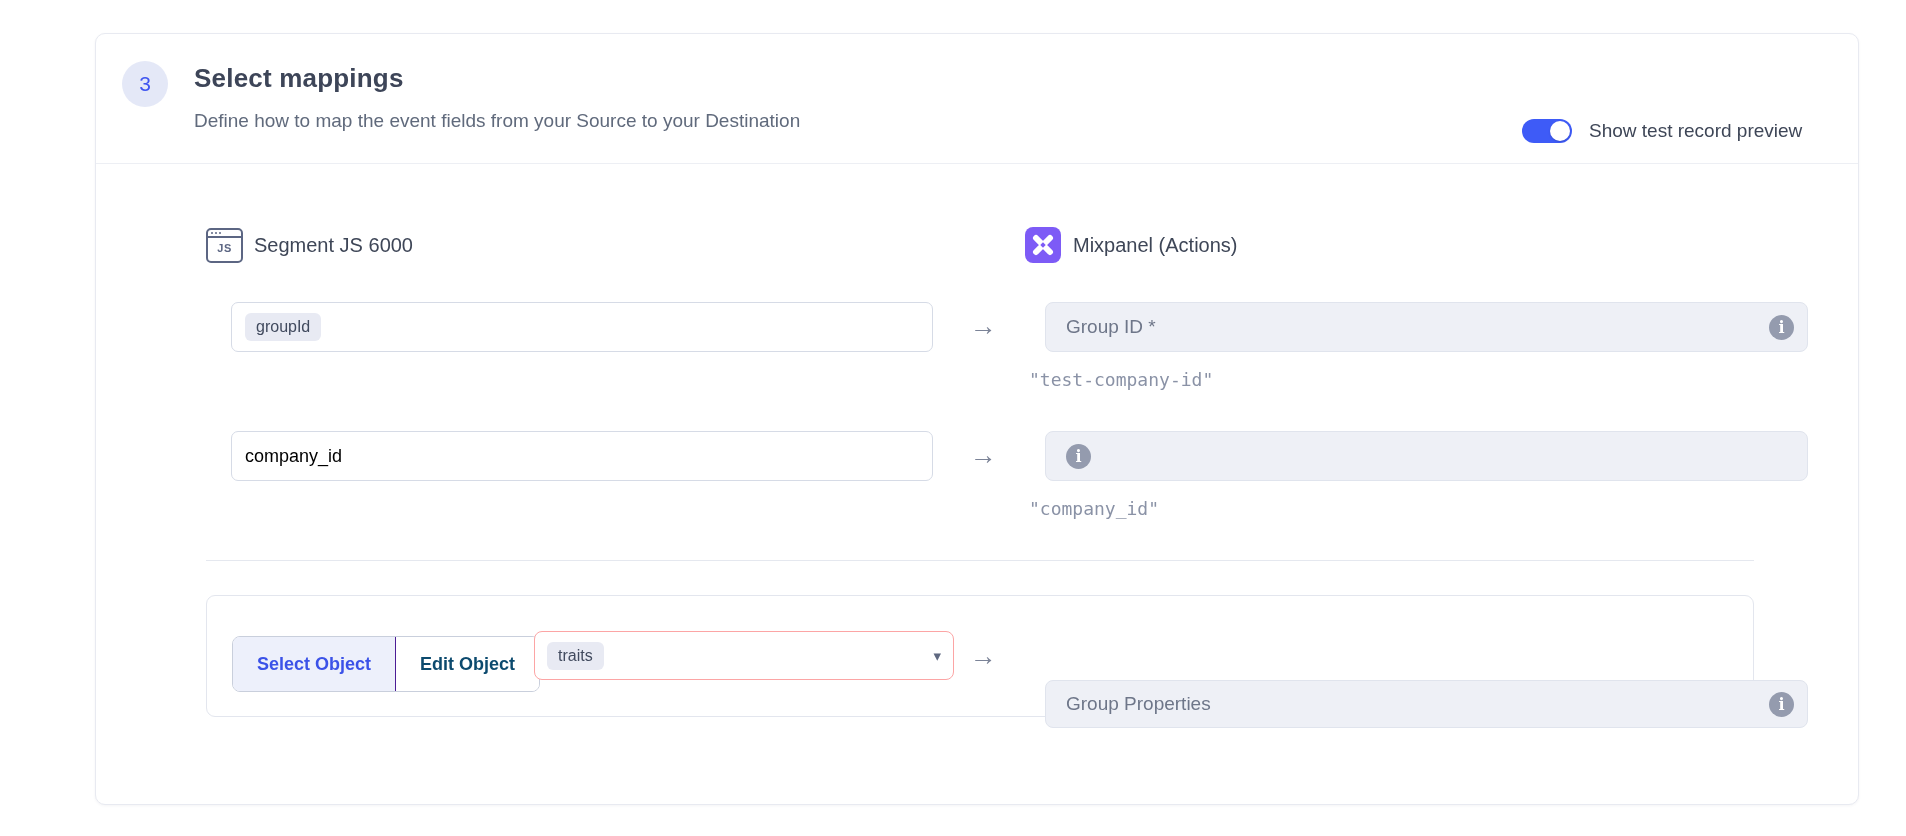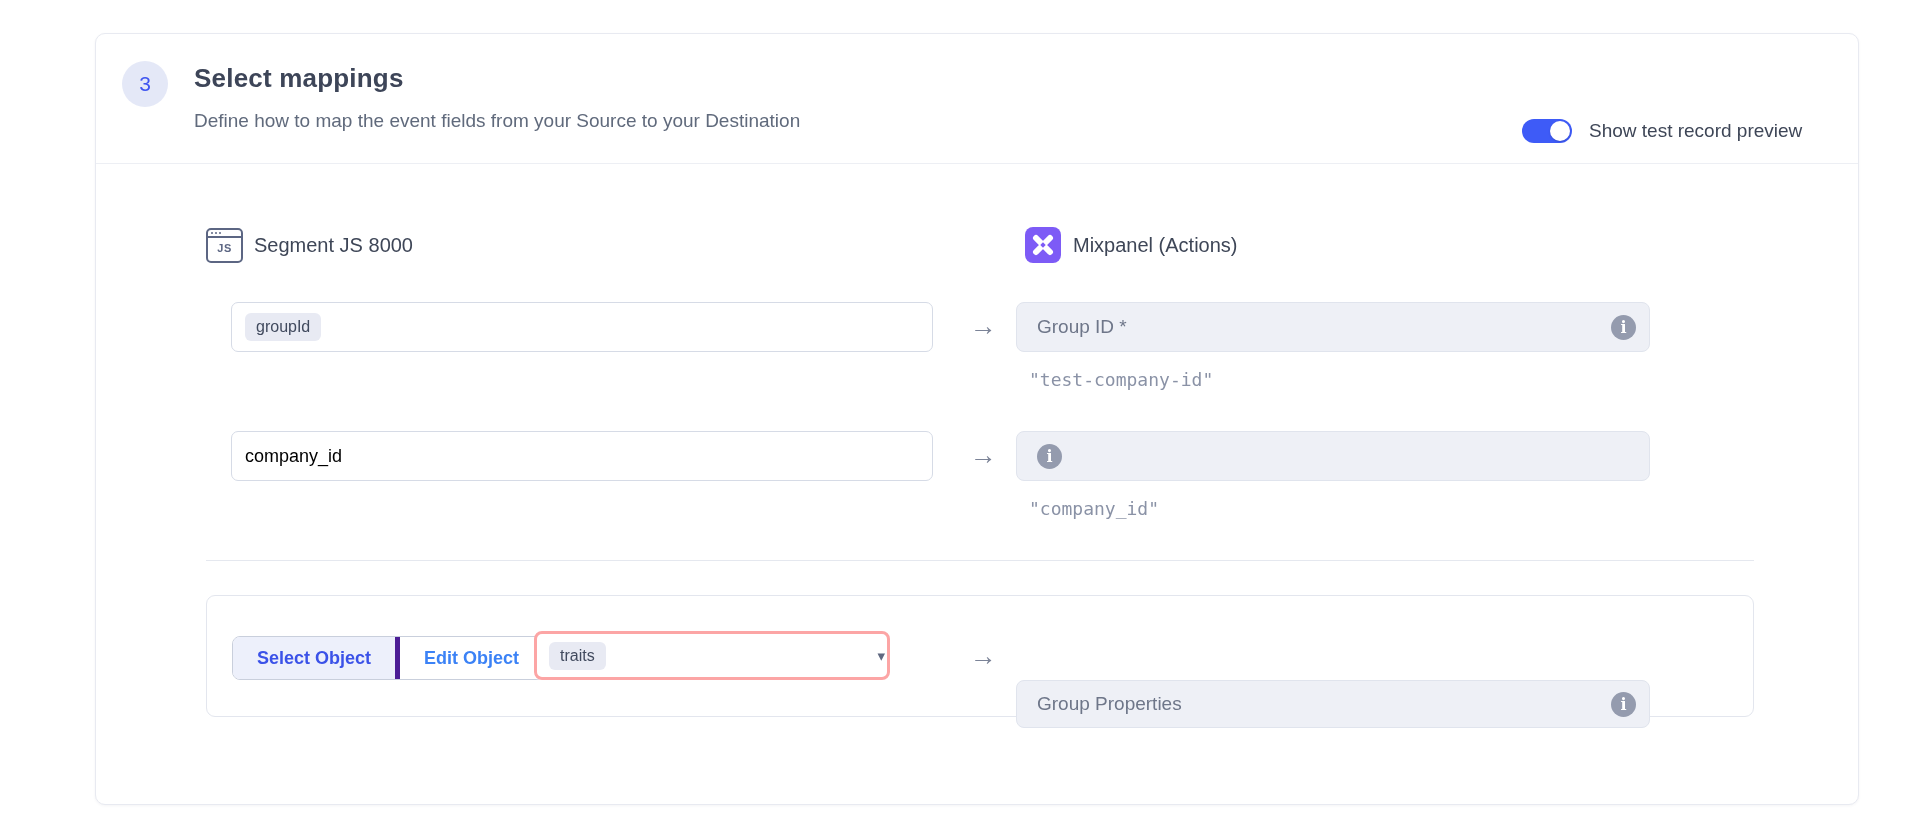--- a/index.html
+++ b/index.html
@@ -43,47 +43,47 @@
   .src-input { position:absolute; left:135px; width:702px; height:50px;
     background:#fff; border:1px solid #d6dbe6; border-radius:7px;
     display:flex; align-items:center; padding-left:13px; cursor:text; }
   .row1 { top:268px; }  .row2 { top:397px; }
   .token { background:#e8eaf3; border-radius:6px; padding:5px 11px;
     font-size:16px; color:#414a5e; white-space:nowrap; }
   .plain-value { font-size:18px; color:#000000; }
   .arrow { position:absolute; left:865px; width:44px; height:50px;
     text-align:center; font-size:27px; line-height:48px; color:#7b8397; }
   .row3-arrow { top:598px; }
-  .dest-field { position:absolute; left:920px; width:634px; height:50px;
+  .dest-field { position:absolute; left:949px; width:763px; height:50px;
     background:#eef0f6; border:1px solid #e0e4ed; border-radius:8px;
     display:flex; align-items:center; padding:0 13px 0 20px; }
   .dest-field .label { font-size:19px; color:#6e7689; flex:1; }
   .info-icon { width:25px; height:25px; border-radius:50%; background:#949bae;
     color:#fff; display:flex; align-items:center; justify-content:center;
     font-family:"DejaVu Serif", serif; font-size:16px; font-weight:bold;
     cursor:pointer; flex-shrink:0; }
   .preview-text { position:absolute; left:933px;
     font-family:"DejaVu Sans Mono", monospace; font-size:18px; color:#8a92a6; }
   .preview1 { top:335px; }  .preview2 { top:464px; }
 
   
   .section-divider { position:absolute; left:110px; top:526px; width:1548px;
     height:1px; background:#e5e8ef; }
   .object-card { position:absolute; left:110px; top:561px; width:1548px;
     height:122px; border:1px solid #e3e6ee; border-radius:9px; background:#fff; }
-  .btn-group { position:absolute; left:25px; top:40px; height:44px; display:flex;
+  .btn-group { position:absolute; left:25px; top:40px; height:56px; display:flex;
     border:1px solid #c9cfdc; border-radius:8px; overflow:hidden; background:#fff; }
   .btn { padding:0 24px; font-size:18px; font-weight:600; display:flex;
     align-items:center; cursor:pointer; background:#fff; border:none;
     font-family:"Liberation Sans", sans-serif; }
   .btn.active { background:#edf0fb; color:#3b52e8; }
-  .btn.inactive { color:#3b82f6; border-left:5px solid #4c1d95; }
-  .dropdown { position:absolute; left:327px; top:35px; width:356px; height:49px;
-    border:3px solid #fca5a5; border-radius:8px; background:#fff; display:flex;
-    align-items:center; padding:0 2px 0 12px; cursor:pointer; }
+  .btn.inactive { color:#0c4a6e; border-left:1px solid #4c1d95; }
+  .dropdown { position:absolute; left:327px; top:35px; width:420px; height:49px;
+    border:1px solid #fca5a5; border-radius:8px; background:#fff; display:flex;
+    align-items:center; padding:0 12px 0 12px; cursor:pointer; }
   .caret { margin-left:auto; color:#5f6880; font-size:15px; }
   .dest-field.row3 { top:599px; height:48px;margin-top:47px; }
 </style>
 </head>
 <body>
 
 <div class="card">
 
   <div class="step-badge">3</div>
   <div class="title">Select mappings</div>
@@ -95,21 +95,21 @@
   <div class="header-divider"></div>
 
   <div class="source-icon">
     <div class="titlebar">
       <span class="dot"></span>
         <span class="dot"></span>
         <span class="dot"></span>
     </div>
     <div class="js">JS</div>
   </div>
-  <div class="col-label src-col-label">Segment JS 8000</div>
+  <div class="col-label src-col-label">Segment JS 6000</div>
 
   <svg class="dest-icon" viewBox="0 0 36 36" xmlns="http://www.w3.org/2000/svg">
     <rect width="36" height="36" rx="8" fill="#7d5bf6"></rect>
     <path d="M11 11 L25 25 M25 11 L11 25" stroke="#ffffff" stroke-width="6" stroke-linecap="round"></path>
     <path d="M18 15.3 L20.7 18 L18 20.7 L15.3 18 Z" fill="#7d5bf6"></path>
   </svg>
   <div class="col-label dest-col-label">Mixpanel (Actions)</div>
 
   <div class="src-input row1">
     <span class="token">groupId</span>

